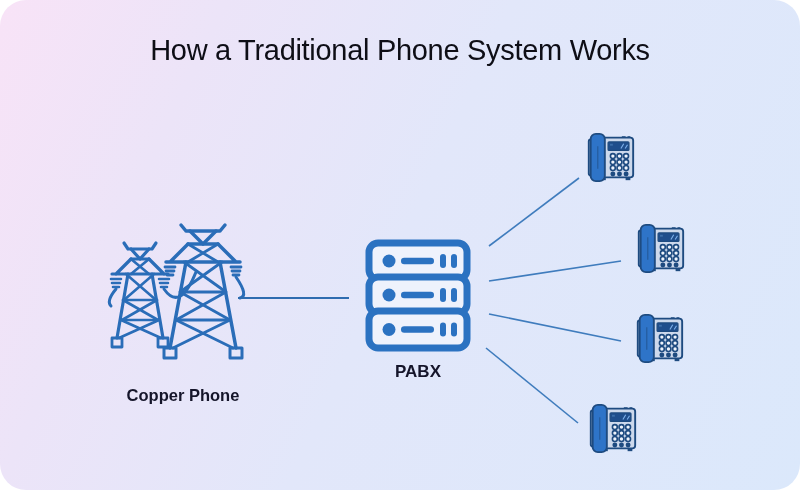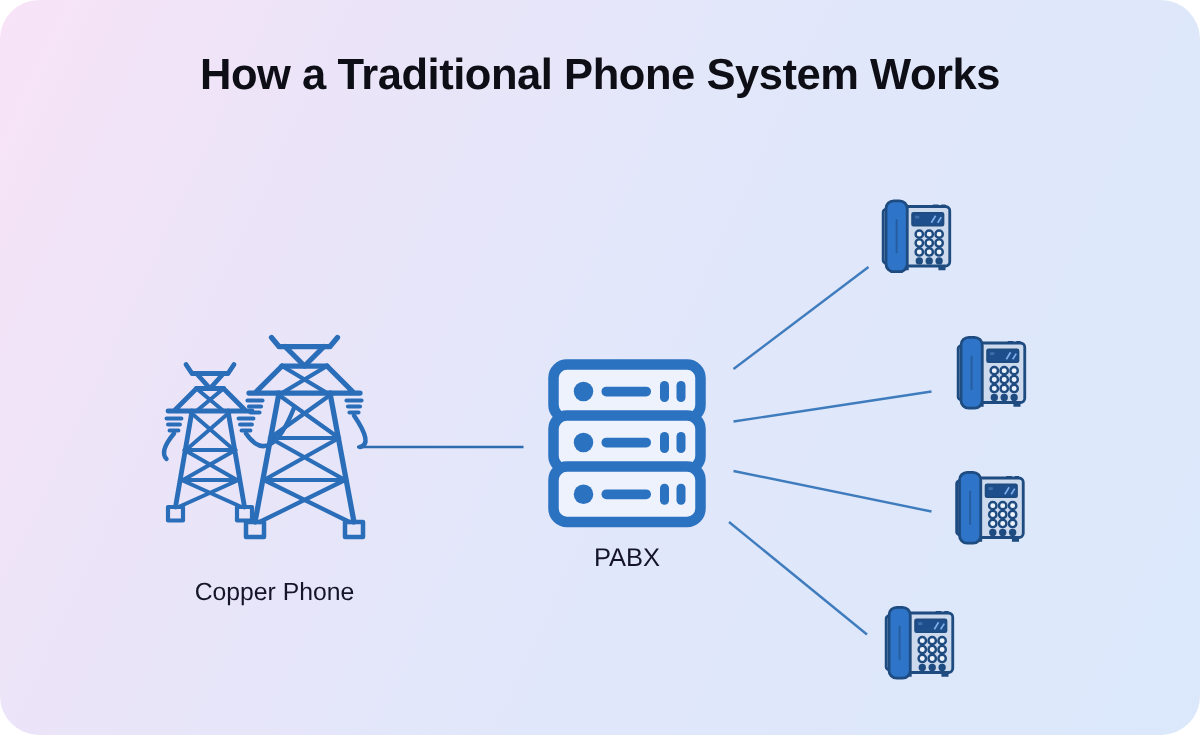--- a/index.html
+++ b/index.html
@@ -5,26 +5,27 @@
   html,body{margin:0;padding:0;background:#ffffff;}
   body{width:800px;height:490px;position:relative;font-family:"Liberation Sans",sans-serif;}
   .card{
     position:absolute;inset:0;width:800px;height:490px;
     border-radius:26px;
     background:linear-gradient(115deg,#f8e3f7 0%,#ece4f8 22%,#e2e7fa 50%,#dbe8fb 100%);
     overflow:hidden;
   }
   .title{
     position:absolute;top:34px;left:0;width:800px;
-    text-align:center;font-size:29px;font-weight:700;
+    text-align:center;font-size:29px;font-weight:400;
     letter-spacing:-0.3px;color:#0e0e16;
   }
   .node-label{
     position:absolute;color:#15152a;white-space:nowrap;
     transform:translateX(-50%);
+    font-weight:bold;
   }
   .label-pabx{top:362px;left:418px;font-size:17px;}
   .label-copper{top:386px;left:183px;font-size:16.5px;}
   svg.diagram{position:absolute;inset:0;}
 </style>
 </head>
 <body>
 
 <div class="card">
 

